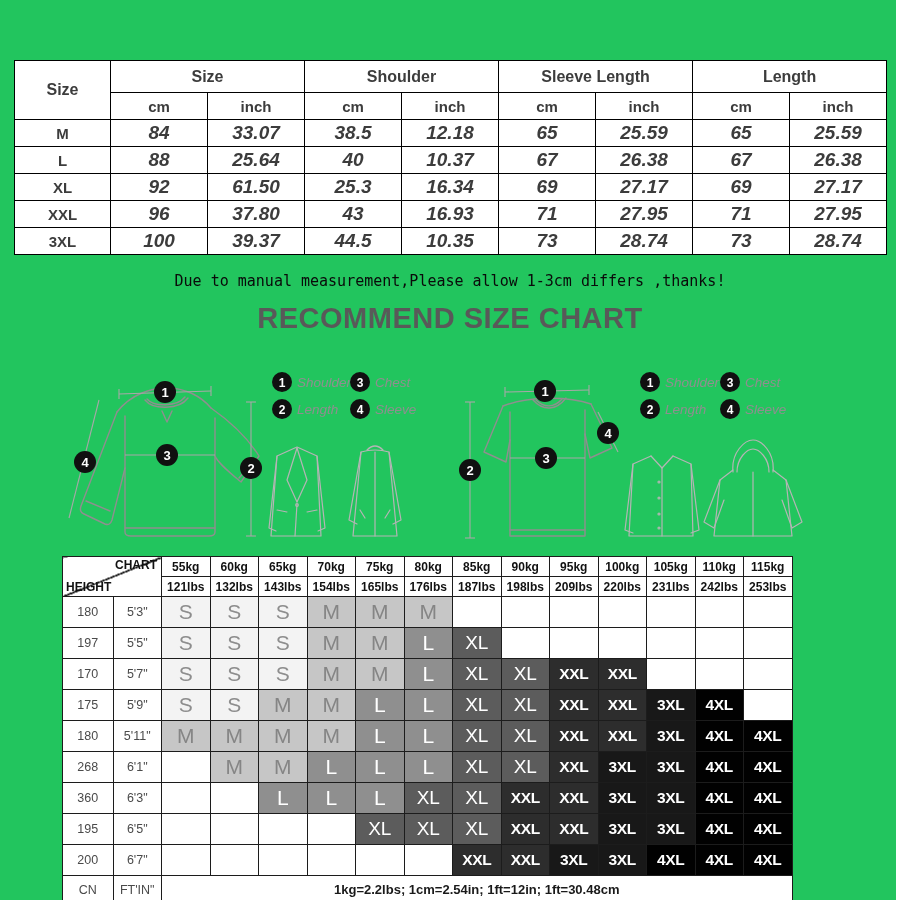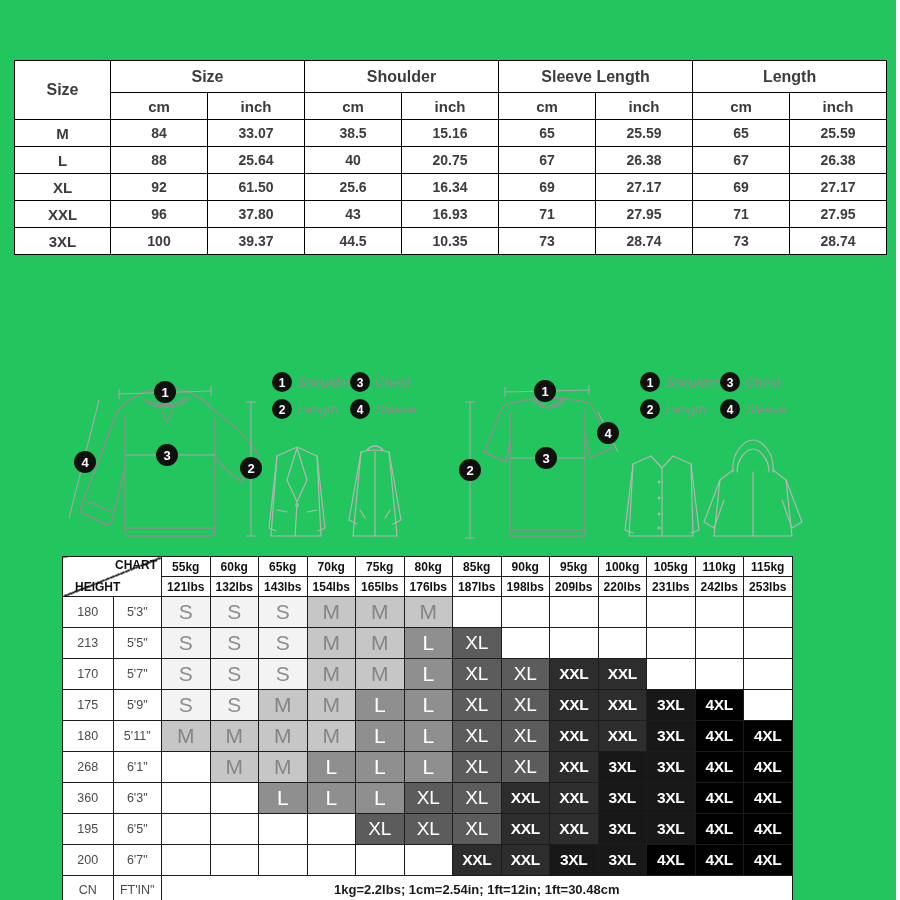--- a/index.html
+++ b/index.html
@@ -7,21 +7,21 @@
         font-family:"Liberation Sans",sans-serif;}
 
   
   .size-table{position:absolute;left:14px;top:60px;width:872px;border-collapse:collapse;
               table-layout:fixed;color:#3c3c3c;}
   .size-table th,.size-table td{border:1.6px solid #000;text-align:center;vertical-align:middle;
               padding:0;background:#fff;}
   .size-table thead .st-r1 th{height:31px;font-size:16px;font-weight:bold;}
   .size-table thead .st-r2 th{height:26px;font-size:15px;font-weight:bold;}
   .size-table tbody th{height:26px;font-size:15px;font-weight:bold;}
-  .size-table tbody td{height:26px;font-size:14px;font-weight:600;}
+  .size-table tbody td{height:26px;font-size:19px;font-weight:600;font-style:italic;}
 
   
   .note{position:absolute;left:0;top:272px;width:900px;text-align:center;
         font-family:"DejaVu Sans Mono","Liberation Mono",monospace;font-size:15px;color:#0a0a0a;}
   .heading{position:absolute;left:0;top:302px;width:900px;text-align:center;
         font-size:29px;font-weight:bold;color:#595959;letter-spacing:.5px;}
 
   
   .diag{position:absolute;top:360px;}
   .diag.left{left:55px;}
@@ -43,21 +43,21 @@
               padding:0;background:#fff;color:#111;}
   .rec-table thead th{height:19px;font-size:12px;font-weight:600;}
   .rec-table tbody td{height:30px;}
   .rec-table td.cn,.rec-table td.ftin{font-size:12.5px;color:#4a4a4a;font-weight:400;}
   .rec-table td.s1{font-size:21px;font-weight:400;}
   .rec-table td.s2{font-size:19px;font-weight:400;}
   .rec-table td.s3{font-size:15.5px;font-weight:bold;letter-spacing:-.3px;}
   .rec-table th.corner{position:relative;width:98px;
       background-image:linear-gradient(to bottom right,transparent 48.8%,#1c1c1c 48.8%,#1c1c1c 51.2%,transparent 51.2%);}
   .rec-table th.corner .w-label{position:absolute;top:1px;right:4px;font-size:12px;font-weight:600;}
-  .rec-table th.corner .h-label{position:absolute;bottom:2px;left:12px;font-size:12px;font-weight:600;}
+  .rec-table th.corner .h-label{position:absolute;bottom:2px;left:3px;font-size:12px;font-weight:600;}
   .rec-table tfoot td{height:27px;}
   .rec-table tfoot td.conv{font-size:13px;font-weight:600;color:#1a1a1a;}
 </style>
 </head>
 <body>
 
 <div class="page">
 
   <table class="size-table">
     <colgroup>
@@ -89,42 +89,42 @@
         <th>cm</th>
         <th>inch</th>
       </tr>
     </thead>
     <tbody id="size-tbody">
         <tr>
           <th>M</th>
           <td>84</td>
           <td>33.07</td>
           <td>38.5</td>
-          <td>15.16</td>
+          <td>12.18</td>
           <td>65</td>
           <td>25.59</td>
           <td>65</td>
           <td>25.59</td>
         </tr>
         <tr>
           <th>L</th>
           <td>88</td>
           <td>25.64</td>
           <td>40</td>
-          <td>20.75</td>
+          <td>10.37</td>
           <td>67</td>
           <td>26.38</td>
           <td>67</td>
           <td>26.38</td>
         </tr>
         <tr>
           <th>XL</th>
           <td>92</td>
           <td>61.50</td>
-          <td>25.6</td>
+          <td>25.3</td>
           <td>16.34</td>
           <td>69</td>
           <td>27.17</td>
           <td>69</td>
           <td>27.17</td>
         </tr>
         <tr>
           <th>XXL</th>
           <td>96</td>
           <td>37.80</td>
@@ -142,20 +142,22 @@
           <td>44.5</td>
           <td>10.35</td>
           <td>73</td>
           <td>28.74</td>
           <td>73</td>
           <td>28.74</td>
         </tr>
       </tbody>
   </table>
 
+  <div class="note">Due to manual measurement,Please allow 1-3cm differs ,thanks!</div>
+  <div class="heading">RECOMMEND SIZE CHART</div>
 
   <svg class="diag left" width="395" height="190" viewBox="0 0 395 190">
     <g class="sketch">
       <path d="M70,56 L70,172 Q70,176 76,176 L154,176 Q160,176 160,172 L160,58"></path>
       <path d="M62,52 C76,34 96,28 112,28 C130,28 146,36 156,48"></path>
       <path d="M90,40 C98,50 124,50 133,38"></path>
       <path d="M92,39 C99,47 122,47 130,37"></path>
       <path d="M107,51 L112,62 L117,51"></path>
       <path d="M62,52 L26,146 Q24,152 29,154 L50,164 Q55,166 57,160 L70,108"></path>
       <path d="M31,141 L55,151"></path>
@@ -362,21 +364,21 @@
           <td class="s1" style="background: rgb(198, 198, 198); color: rgb(133, 133, 133);">M</td>
           <td></td>
           <td></td>
           <td></td>
           <td></td>
           <td></td>
           <td></td>
           <td></td>
         </tr>
         <tr>
-          <td class="cn">213</td>
+          <td class="cn">197</td>
           <td class="ftin">5'5"</td>
           <td class="s1" style="background: rgb(243, 243, 243); color: rgb(141, 141, 141);">S</td>
           <td class="s1" style="background: rgb(243, 243, 243); color: rgb(141, 141, 141);">S</td>
           <td class="s1" style="background: rgb(243, 243, 243); color: rgb(141, 141, 141);">S</td>
           <td class="s1" style="background: rgb(198, 198, 198); color: rgb(133, 133, 133);">M</td>
           <td class="s1" style="background: rgb(198, 198, 198); color: rgb(133, 133, 133);">M</td>
           <td class="s1" style="background: rgb(143, 143, 143); color: rgb(255, 255, 255);">L</td>
           <td class="s2" style="background: rgb(92, 92, 92); color: rgb(255, 255, 255);">XL</td>
           <td></td>
           <td></td>

